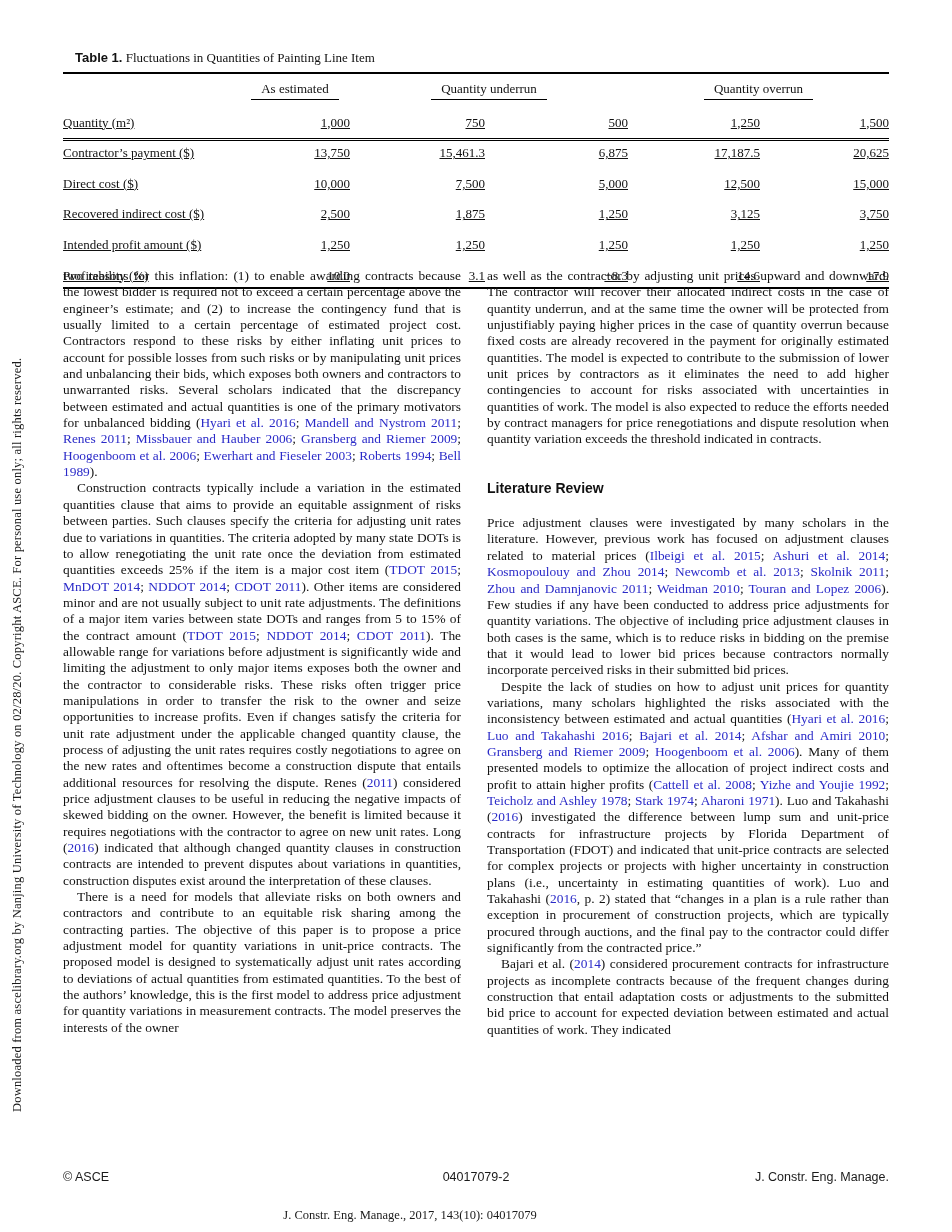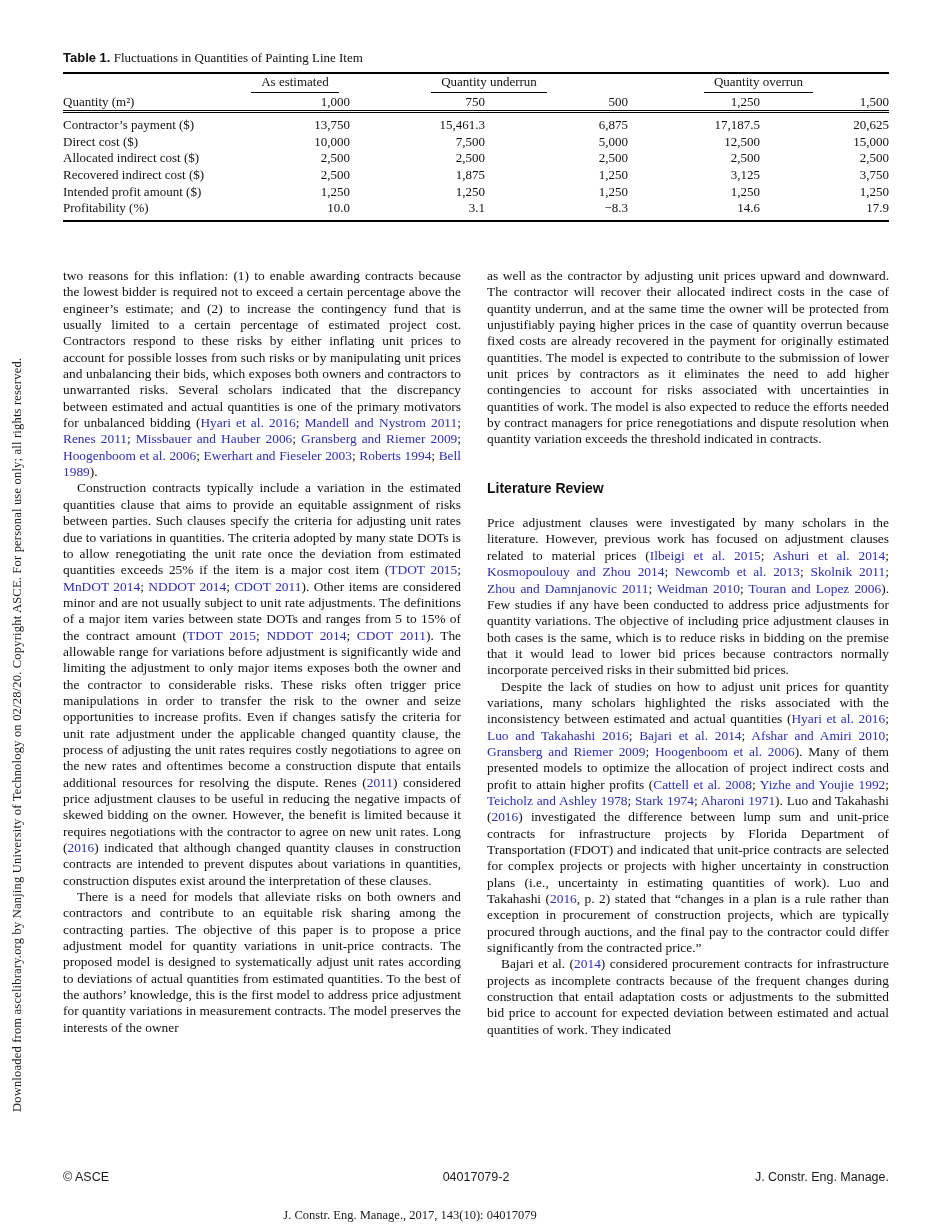--- a/index.html
+++ b/index.html
@@ -4,24 +4,24 @@
 <style>
   html,body{margin:0;padding:0;background:#fff;}
   body{width:952px;height:1232px;position:relative;overflow:hidden;
        font-family:"Liberation Serif",serif;color:#111;
        --link-color:#2a2ac8;}
   .sidebar-note{position:absolute;left:10px;top:1112px;transform:rotate(-90deg);
        transform-origin:left top;white-space:nowrap;font-size:12.5px;
        letter-spacing:0.2px;color:#1a1a1a;}
   .table-block{position:absolute;left:63px;top:50px;width:826px;}
   .table-caption{font-size:13px;margin-bottom:6px;}
-  .table-caption .tlabel{font-family:"Liberation Sans",sans-serif;font-weight:bold;}
+  .table-caption .tlabel{font-family:"Liberation Sans",sans-serif;font-weight:bold;margin-left:12px;}
   table.t1{border-collapse:collapse;width:826px;font-size:13px;
        border-top:2.5px solid #000;border-bottom:2.5px solid #000;}
-  table.t1 td{padding:1px 0;line-height:14.6px;vertical-align:bottom;}
+  table.t1 td{padding:8px 0;line-height:14.6px;vertical-align:bottom;text-decoration:underline;}
   .spanner-row td{padding-top:7px;padding-bottom:2px;text-align:center;}
   .spanner-line{display:inline-block;border-bottom:1.8px solid #000;
        padding:0 10px 2px 10px;}
   .qty-row td{border-bottom:3px double #000;padding-top:3px;padding-bottom:5px;}
   td.num{text-align:right;padding-right:2px;}
   td.rlabel{text-align:left;}
   tbody tr:first-child td{padding-top:5px;}
   tbody tr:last-child td{padding-bottom:4px;}
   .col{position:absolute;top:268px;font-size:13.4px;line-height:16.35px;
        text-align:justify;}
@@ -86,28 +86,20 @@
         </tr>
         <tr>
           <td class="rlabel">Direct cost ($)</td>
           <td class="num">10,000</td>
           <td class="num">7,500</td>
           <td class="num">5,000</td>
           <td class="num">12,500</td>
           <td class="num">15,000</td>
         </tr>
         <tr>
-          <td class="rlabel">Allocated indirect cost ($)</td>
-          <td class="num">2,500</td>
-          <td class="num">2,500</td>
-          <td class="num">2,500</td>
-          <td class="num">2,500</td>
-          <td class="num">2,500</td>
-        </tr>
-        <tr>
           <td class="rlabel">Recovered indirect cost ($)</td>
           <td class="num">2,500</td>
           <td class="num">1,875</td>
           <td class="num">1,250</td>
           <td class="num">3,125</td>
           <td class="num">3,750</td>
         </tr>
         <tr>
           <td class="rlabel">Intended profit amount ($)</td>
           <td class="num">1,250</td>

